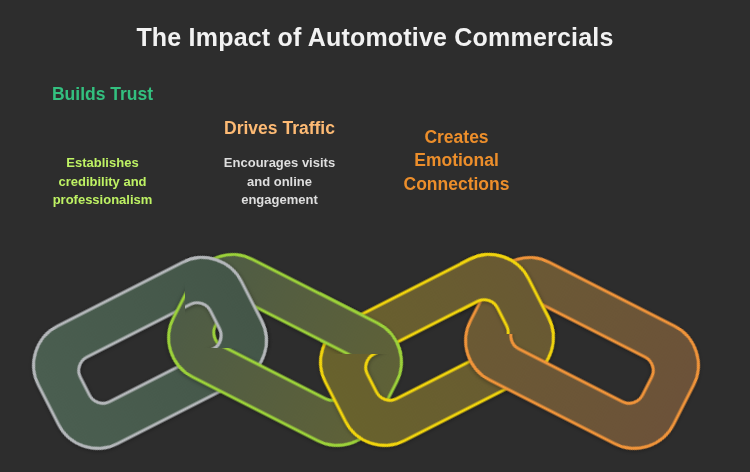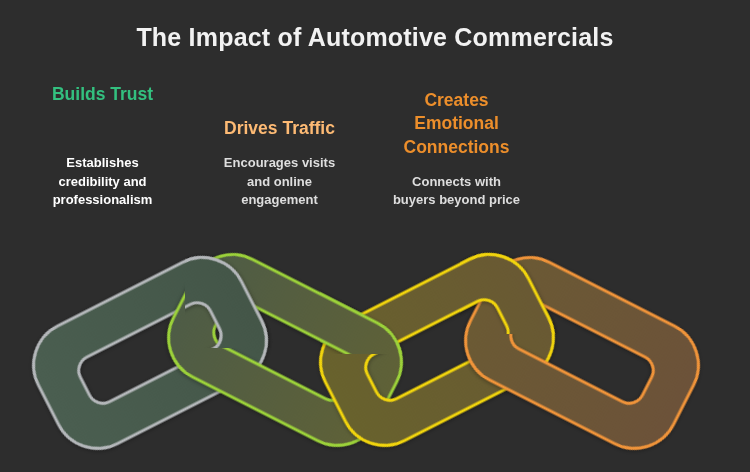--- a/index.html
+++ b/index.html
@@ -20,36 +20,34 @@
 </head>
 <body style="background: rgb(45, 45, 45);">
 
 <div class="page">
 
   <h1 class="title" style="color: rgb(242, 242, 242);">The Impact of Automotive Commercials</h1>
 
   <div class="columns">
     <div class="col">
       <p class="col-heading" style="color: rgb(51, 192, 127);">Builds Trust</p>
-      <p class="col-desc" style="color: #ffffff; margin-top: 48px;">Establishes
+      <p class="col-desc" style="color: #bef264; margin-top: 48px;">Establishes
 credibility and
 professionalism</p>
     </div>
     <div class="col">
       <p class="col-heading" style="color: #fdba74;">Drives Traffic</p>
       <p class="col-desc" style="color: rgb(222, 222, 222); margin-top: 11px;">Encourages visits
 and online
 engagement</p>
     </div>
     <div class="col">
       <p class="col-heading" style="color: rgb(236, 142, 43);">Creates
 Emotional
 Connections</p>
-      <p class="col-desc" style="color: rgb(222, 222, 222);">Connects with
-buyers beyond price</p>
     </div>
   </div>
 
   <svg class="chain" width="750" height="240" viewBox="0 0 750 240">
     <defs>
       <path id="chain-ring" fill-rule="evenodd" d="
         M -70 -66 L 70 -66 A 44 44 0 0 1 114 -22 L 114 22 A 44 44 0 0 1 70 66
         L -70 66 A 44 44 0 0 1 -114 22 L -114 -22 A 44 44 0 0 1 -70 -66 Z
         M -58 -25 L 58 -25 A 15 15 0 0 1 73 -10 L 73 10 A 15 15 0 0 1 58 25
         L -58 25 A 15 15 0 0 1 -73 10 L -73 -10 A 15 15 0 0 1 -58 -25 Z"></path>

